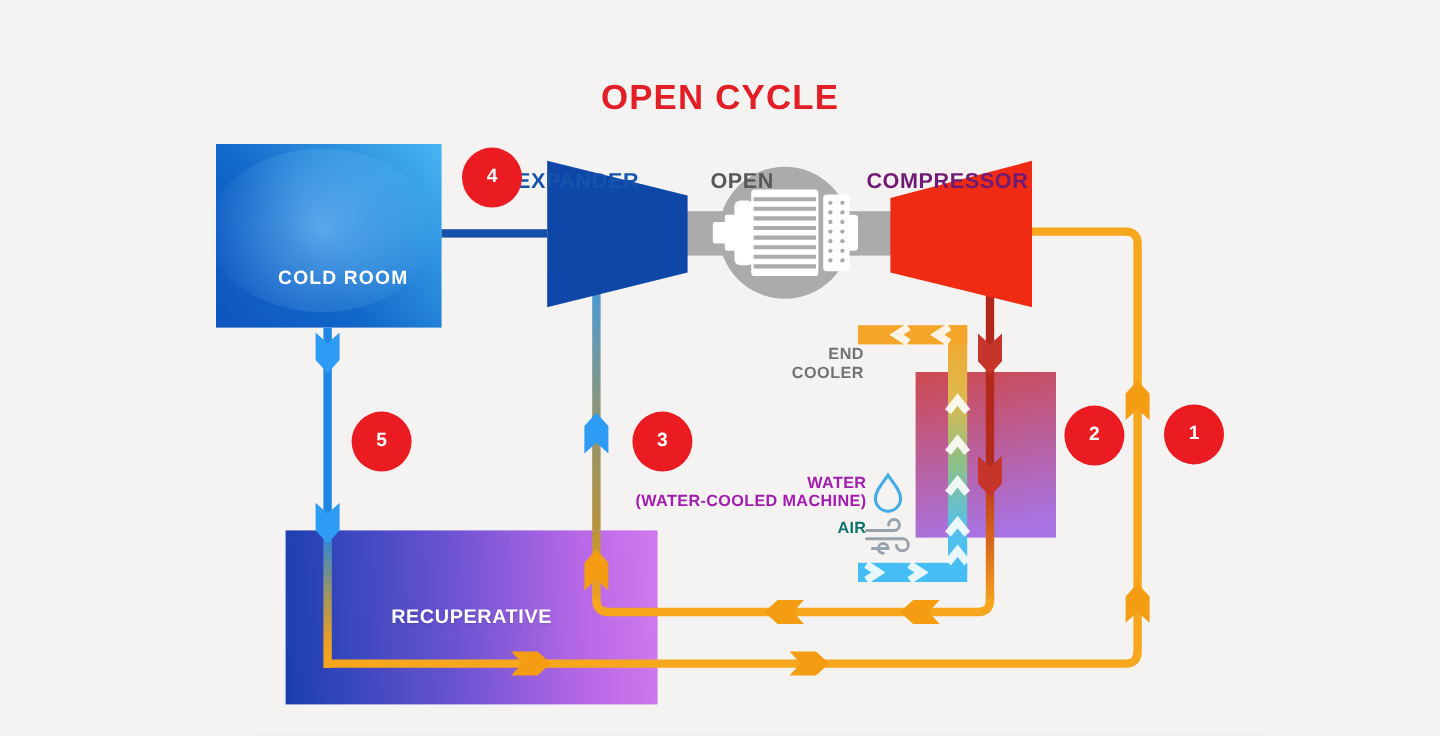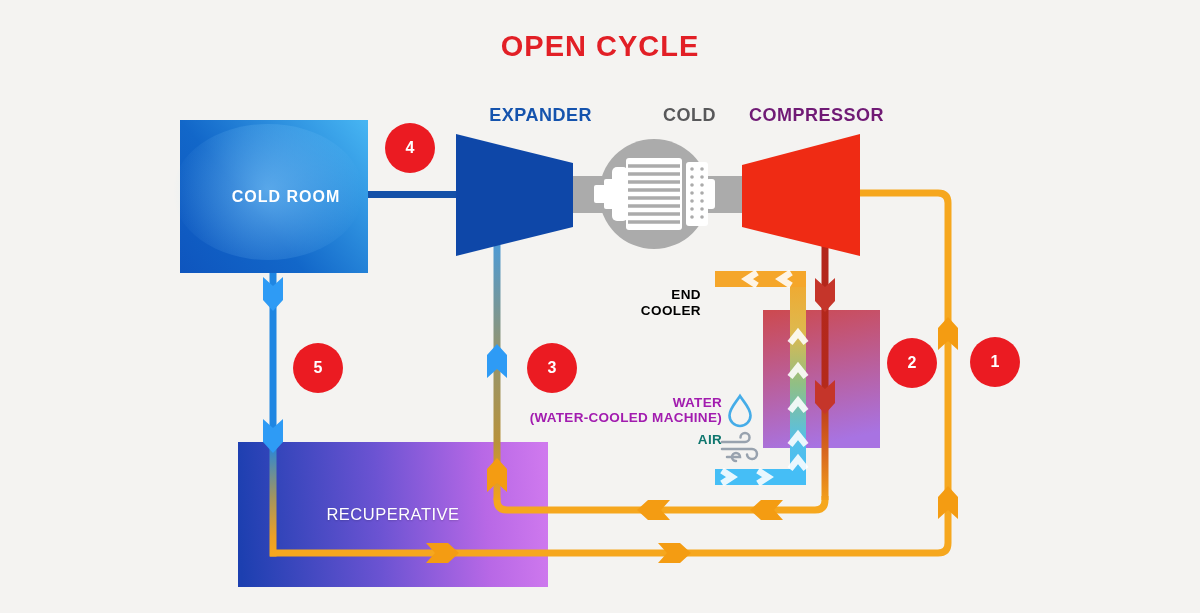--- a/index.html
+++ b/index.html
@@ -2,29 +2,29 @@
 <html><head>
 <meta charset="utf-8">
 <style>
   html,body{margin:0;padding:0;background:#e8e8e8;}
   .stage{
     position:relative;width:1200px;height:613px;background:#F4F3F1;
     font-family:"Liberation Sans","DejaVu Sans",sans-serif;overflow:hidden;
   }
   .stage svg{position:absolute;left:0;top:0;}
   .abs{position:absolute;}
-  .lbl{font-weight:700;white-space:nowrap;}
+  .lbl{font-weight:700;white-space:nowrap;margin-top:36px;}
   .title{left:0;top:30px;width:1200px;text-align:center;font-size:29px;letter-spacing:1px;color:#E21F26;font-weight:700;}
-  .machine-label{top:105px;font-size:18px;letter-spacing:.5px;text-align:right;font-weight:700;}
+  .machine-label{top:105px;font-size:18px;letter-spacing:.5px;text-align:left;font-weight:700;}
   .expander-label{left:430px;width:162px;color:#1553AD;}
   .motor-label{left:592px;width:124px;color:#58585A;}
   .compressor-label{left:722px;width:162px;color:#701a75;}
   .cold-room-label{left:180px;top:120px;width:212px;height:153px;display:flex;align-items:center;justify-content:center;color:#fff;font-size:16px;letter-spacing:1px;font-weight:700;border-radius:32px;}
-  .hx-label{left:238px;top:442px;width:310px;height:145px;display:flex;flex-direction:column;align-items:center;justify-content:center;color:#fff;font-size:16.5px;letter-spacing:.5px;font-weight:400;line-height:1.35;text-shadow:0 1px 2px rgba(0,0,0,.18);gap:35px;}
-  .end-cooler-label{left:581px;top:287px;width:120px;text-align:right;color:#000000;font-size:13.5px;line-height:1.15;letter-spacing:.4px;font-weight:700;}
+  .hx-label{left:238px;top:442px;width:310px;height:145px;display:flex;flex-direction:column;align-items:center;justify-content:center;color:#fff;font-size:16.5px;letter-spacing:.5px;font-weight:700;line-height:1.35;text-shadow:0 1px 2px rgba(0,0,0,.18);gap:35px;}
+  .end-cooler-label{left:600px;top:287px;width:120px;text-align:right;color:#737373;font-size:13.5px;line-height:1.15;letter-spacing:.4px;font-weight:700;}
   .legend{width:240px;text-align:right;font-weight:700;line-height:1.1;}
   .legend-water{left:482px;top:396px;color:#a21caf;font-size:13.5px;letter-spacing:.3px;}
   .legend-air{left:482px;top:433px;color:#0f766e;font-size:13.5px;letter-spacing:.3px;}
   .num-circle{width:50px;height:50px;border-radius:50%;background:#EB1B22;color:#fff;display:flex;align-items:center;justify-content:center;font-size:16px;font-weight:700;}
 </style>
 </head>
 <body>
 
 <div class="stage">
 
@@ -180,21 +180,21 @@
     <g fill="none" stroke="#98A2AE" stroke-width="2.5" stroke-linecap="round">
       <path d="M 722,442 H 745 A 4.5,4.5 0 1,0 740.5,437.5"></path>
       <path d="M 722,449 H 752 A 5,5 0 1,1 747,454.5"></path>
       <path d="M 727,457 H 740 A 4,4 0 1,0 736,461"></path>
     </g>
   </svg>
 
   <div class="abs lbl title">OPEN CYCLE</div>
 
   <div class="abs lbl machine-label expander-label">EXPANDER</div>
-  <div class="abs lbl machine-label motor-label">COLD</div>
+  <div class="abs lbl machine-label motor-label">OPEN</div>
   <div class="abs lbl machine-label compressor-label">COMPRESSOR</div>
 
   <div class="abs lbl cold-room-label">COLD ROOM</div>
 
   <div class="abs hx-label">
     <span>RECUPERATIVE</span>
   </div>
 
   <div class="abs end-cooler-label">
     <div>END</div>

